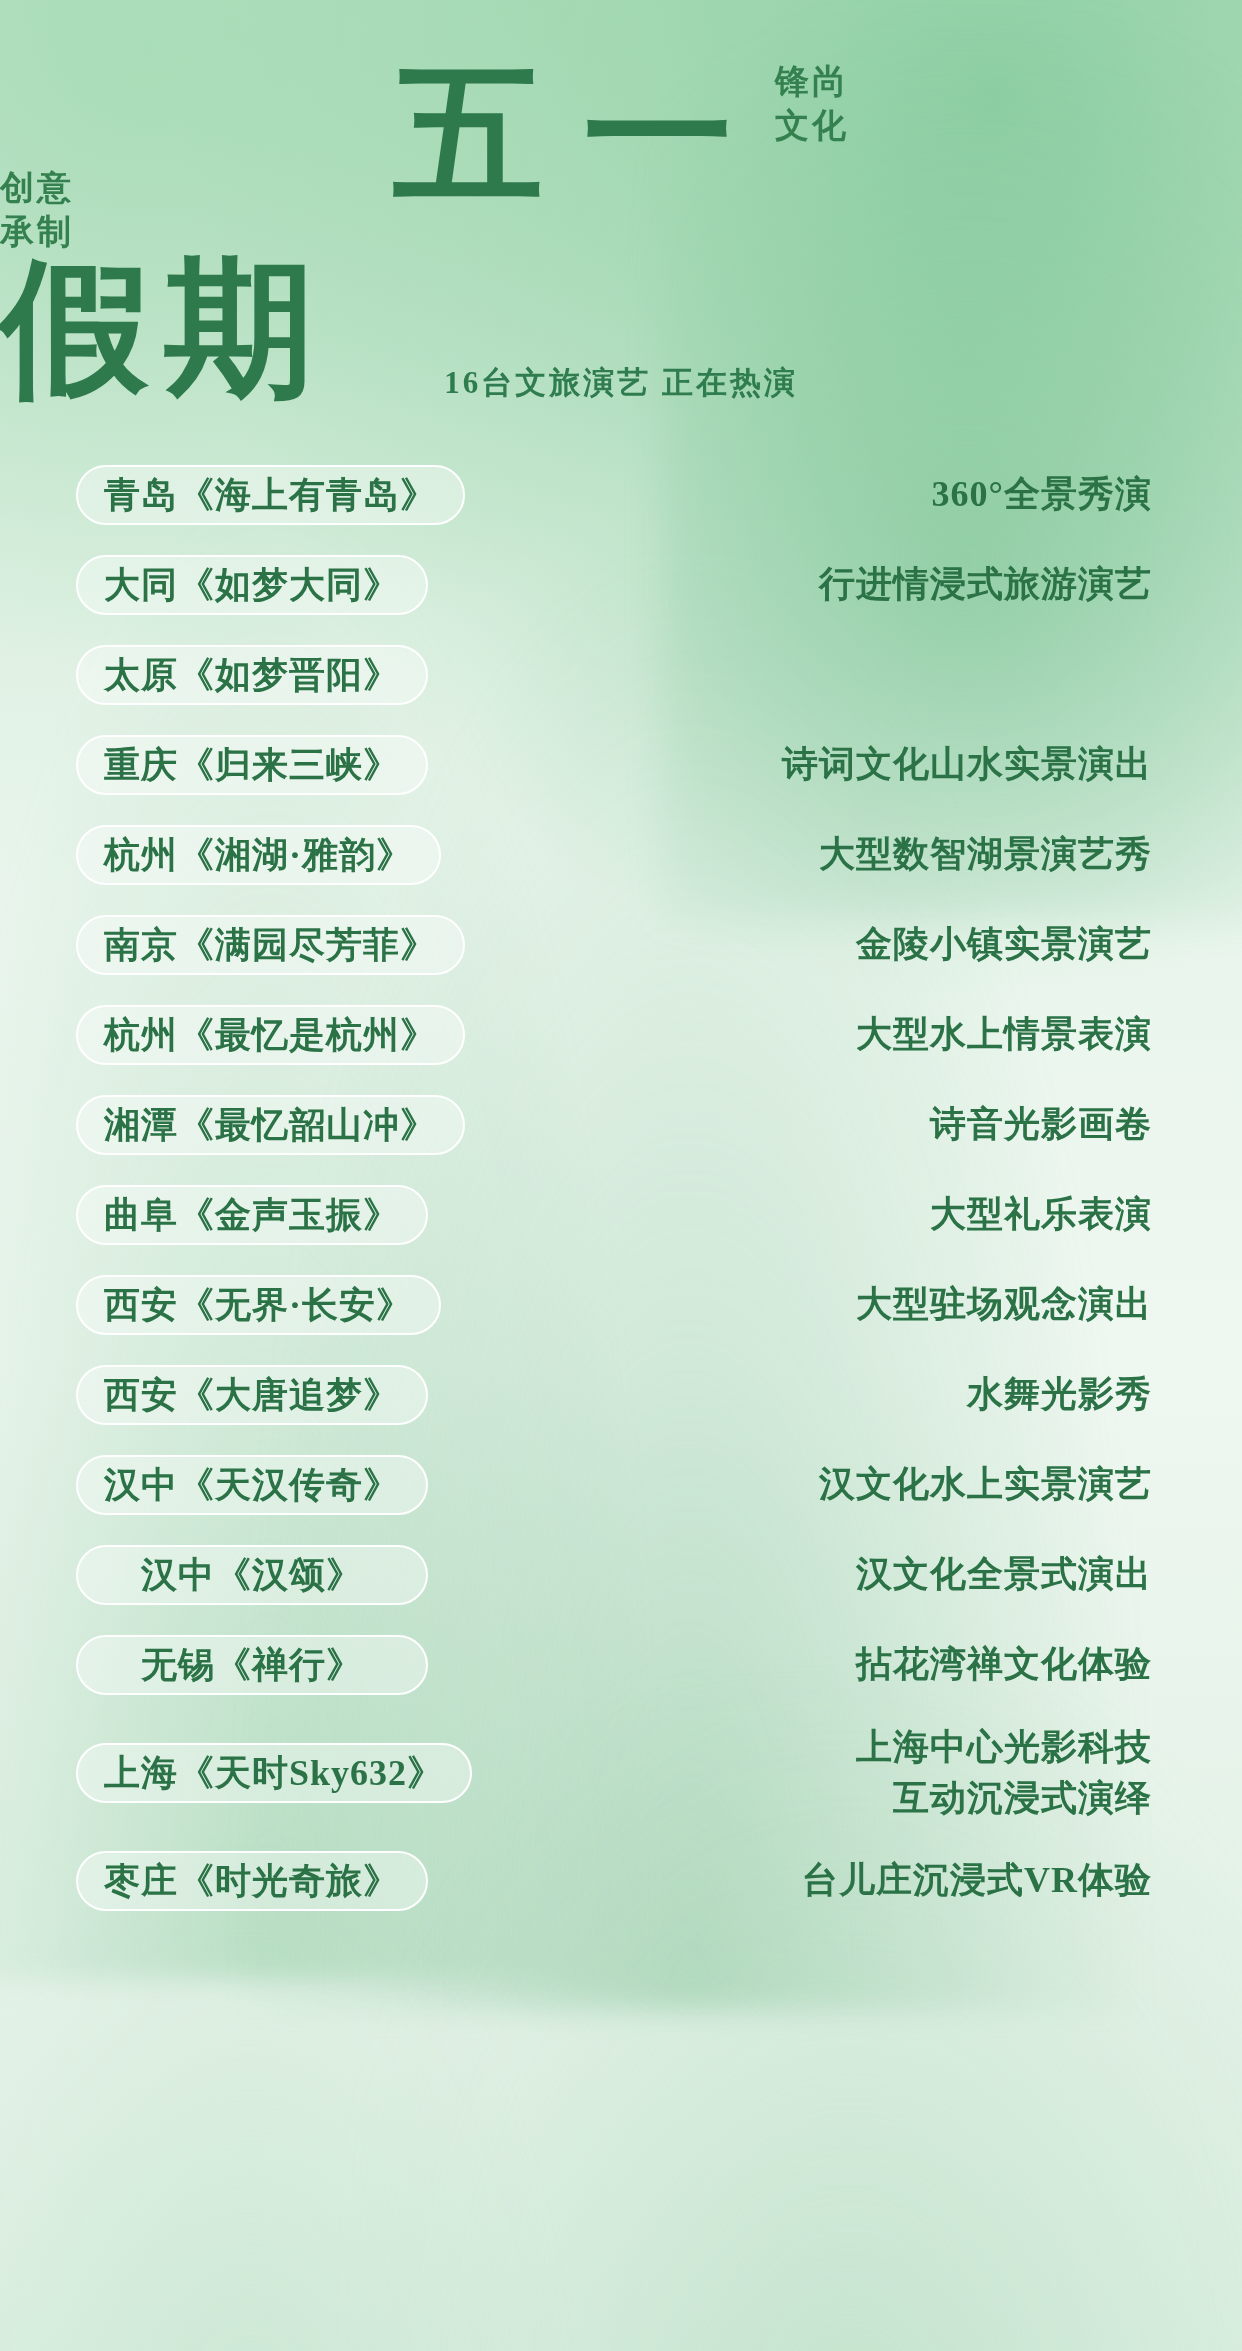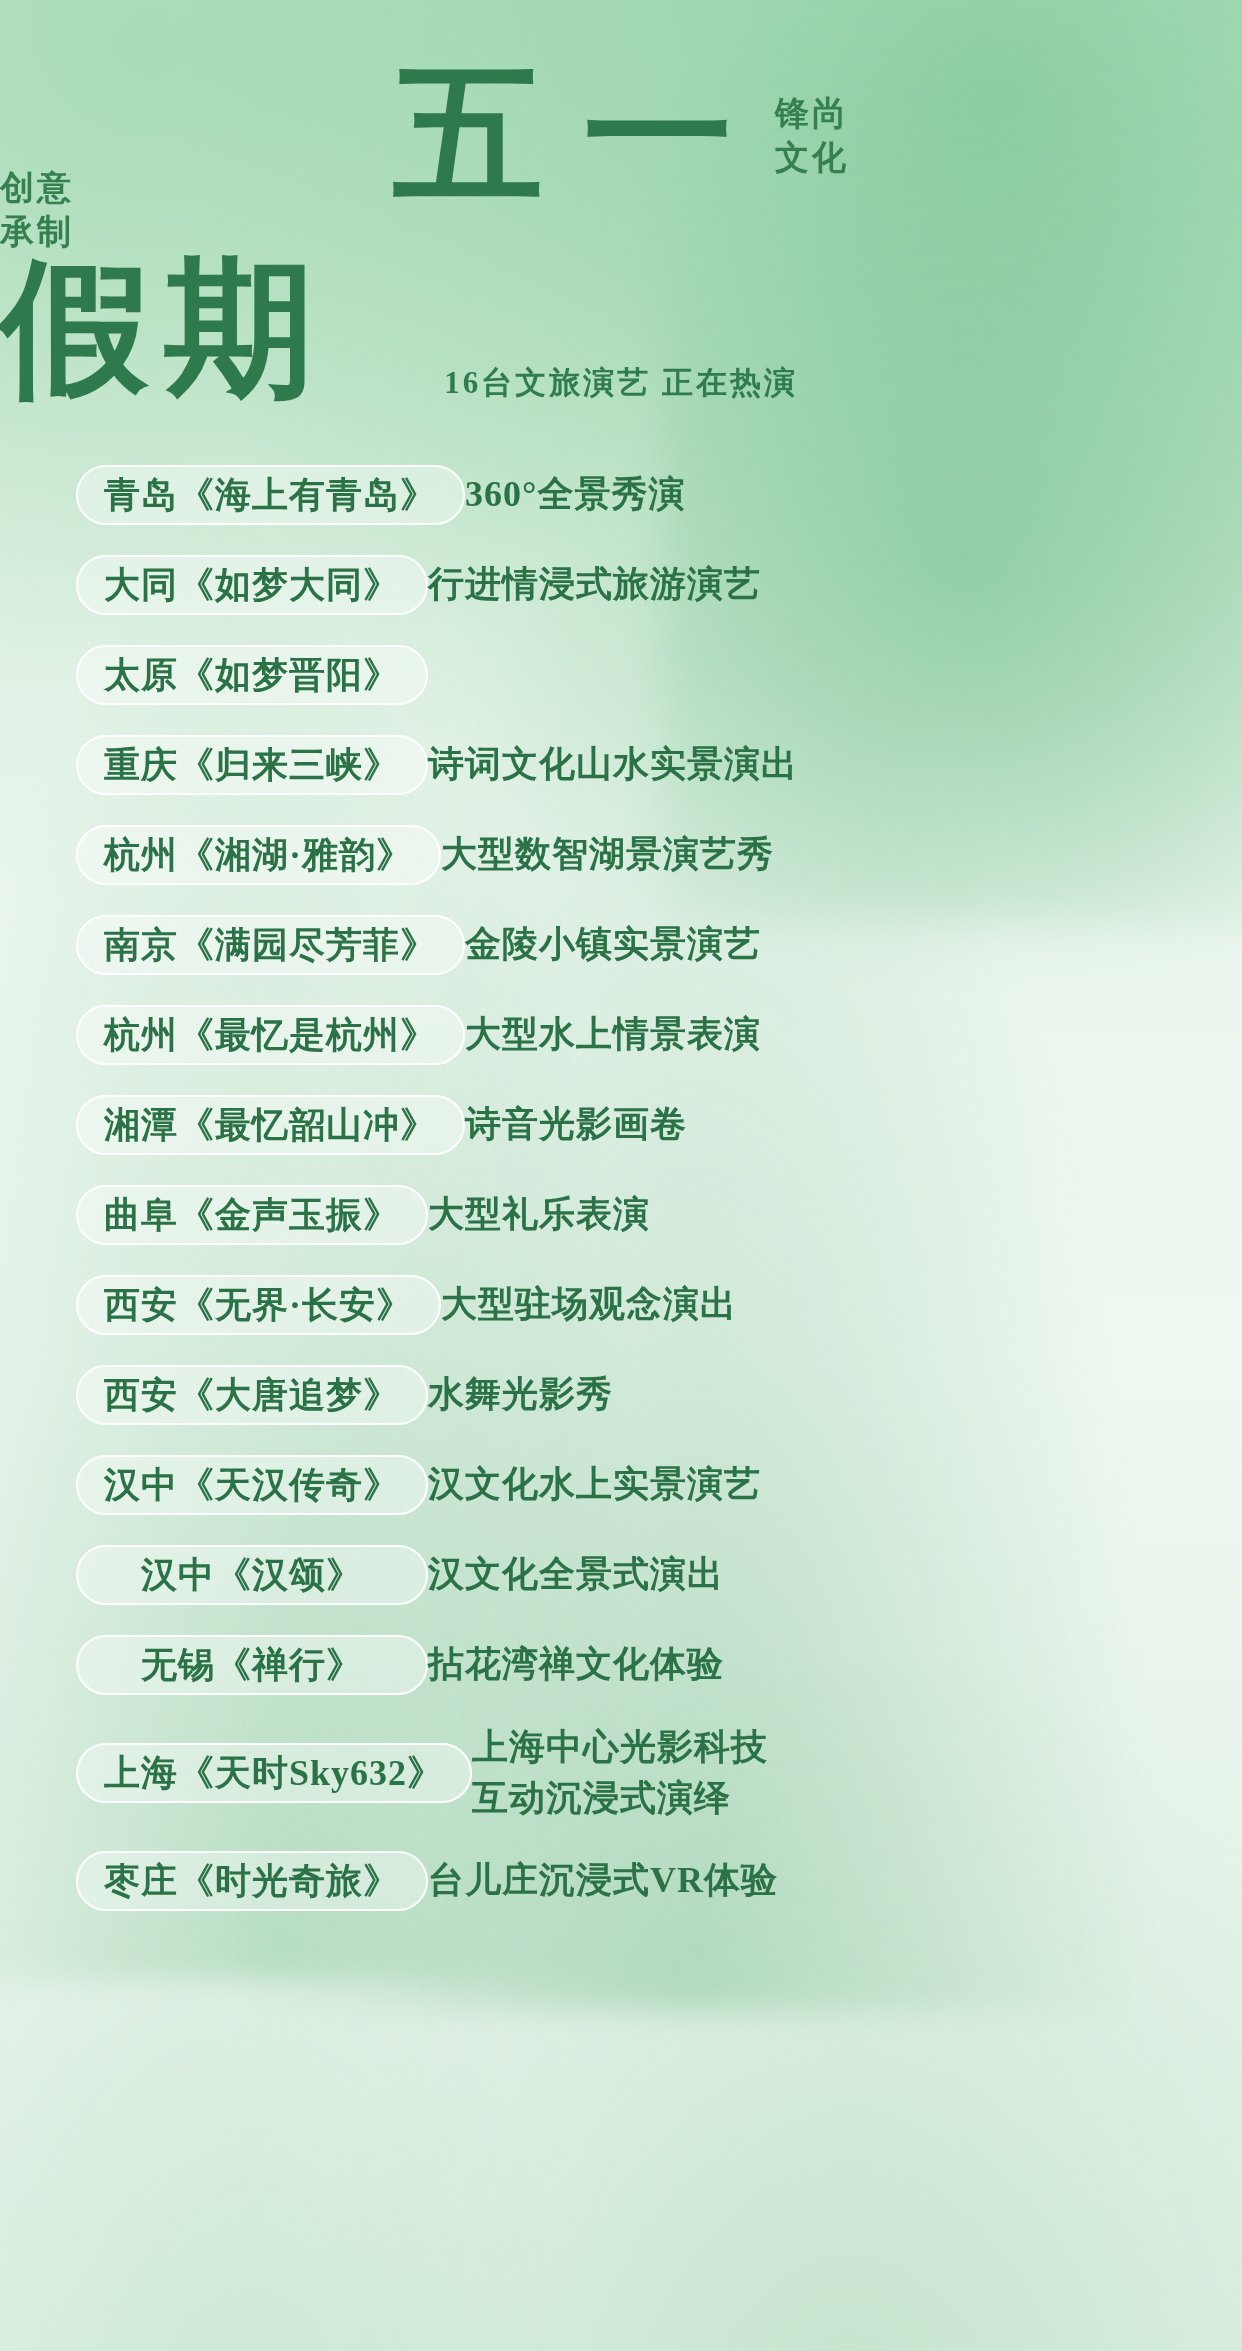--- a/index.html
+++ b/index.html
@@ -96,21 +96,21 @@
   .side-tag {
     font-family: "Liberation Serif", "DejaVu Serif", serif;
     font-size: 34px;
     font-weight: 600;
     line-height: 1.28;
     color: #34814f;
     letter-spacing: 3px;
   }
   .side-tag.right {
     margin-left: 28px;
-    margin-top: 32px;
+    margin-top: 0;
     text-align: left;
   }
   .side-tag.left {
     margin-right: 22px;
     margin-top: 62px;
     text-align: right;
   }
 
   .subtitle {
     margin-top: 38px;
@@ -151,20 +151,21 @@
     background: rgba(255,255,255,0.38);
     color: #2b7347;
     font-size: 36px;
     font-weight: 600;
     letter-spacing: 1px;
     white-space: nowrap;
   }
 
   .desc {
     flex: 1;
+    text-align: right;
     padding-right: 14px;
     color: #2b7347;
     font-size: 36px;
     font-weight: 600;
     letter-spacing: 1px;
     line-height: 1.42;
     white-space: pre-line;
   }
 </style>
 </head>

